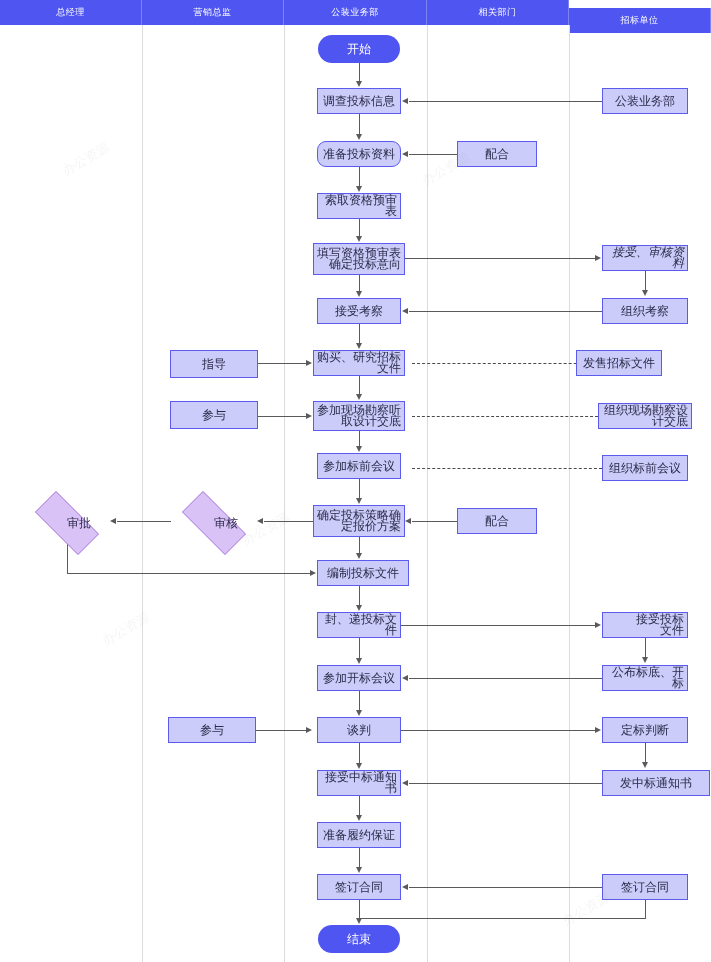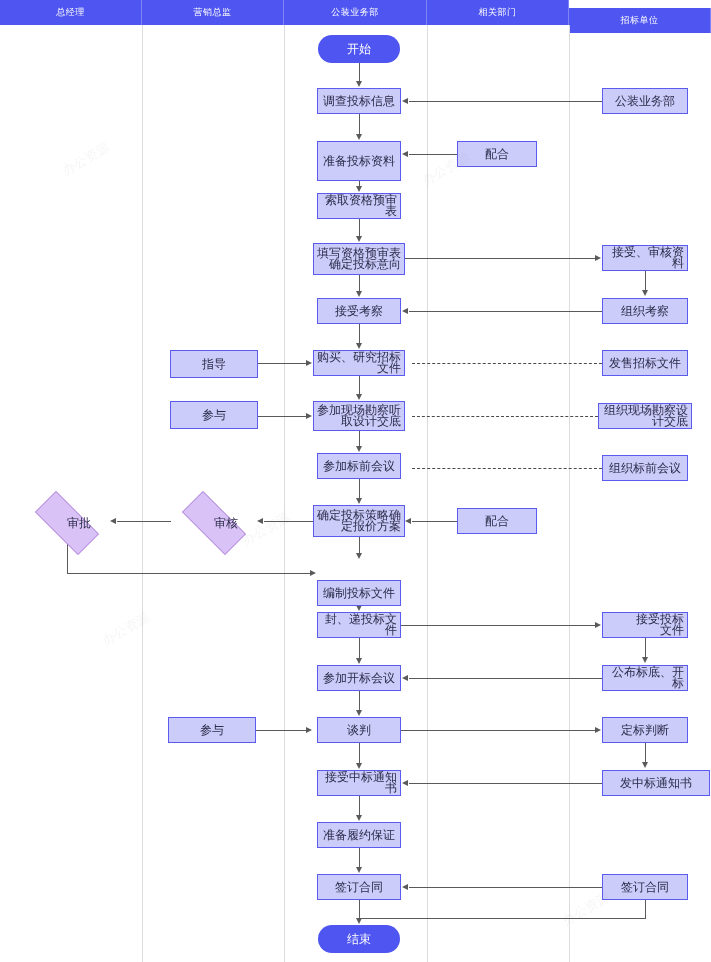--- a/index.html
+++ b/index.html
@@ -271,21 +271,21 @@
   <div class="ln v" style="left:67px;top:544px;height:29px;"></div>
   <div class="ln h" style="left:67px;top:573px;width:243px;"></div>
   <div class="arw right" style="left:310px;top:569.5px;"></div>
 
   <div class="node terminator" style="left:318px;top:35px;width:82px;height:28px;">
     <span>开始</span>
   </div>
   <div class="node process" style="left:317px;top:88px;width:84px;height:26px;">
     <span>调查投标信息</span>
   </div>
-  <div class="node process" style="left:317px;top:141px;width:84px;height:40px;">
+  <div class="node process" style="left:317px;top:141px;width:84px;height:26px;border-radius:9px;">
     <span>准备投标资料</span>
   </div>
   <div class="node process" style="left:317px;top:193px;width:84px;height:26px;">
     <span>索取资格预审表</span>
   </div>
   <div class="node process" style="left:313px;top:243px;width:92px;height:32px;">
     <span>填写资格预审表确定投标意向</span>
   </div>
   <div class="node process" style="left:317px;top:298px;width:84px;height:26px;">
     <span>接受考察</span>
@@ -295,21 +295,21 @@
   </div>
   <div class="node process" style="left:313px;top:401px;width:92px;height:30px;">
     <span>参加现场勘察听取设计交底</span>
   </div>
   <div class="node process" style="left:317px;top:453px;width:84px;height:26px;">
     <span>参加标前会议</span>
   </div>
   <div class="node process" style="left:313px;top:505px;width:92px;height:32px;">
     <span>确定投标策略确定报价方案</span>
   </div>
-  <div class="node process" style="left:317px;top:560px;width:84px;height:26px;margin-top:20px;">
+  <div class="node process" style="left:317px;top:560px;width:92px;height:26px;">
     <span>编制投标文件</span>
   </div>
   <div class="node process" style="left:317px;top:612px;width:84px;height:26px;">
     <span>封、递投标文件</span>
   </div>
   <div class="node process" style="left:317px;top:665px;width:84px;height:26px;">
     <span>参加开标会议</span>
   </div>
   <div class="node process" style="left:317px;top:717px;width:84px;height:26px;">
     <span>谈判</span>
@@ -349,27 +349,27 @@
   <div class="node process" style="left:457px;top:141px;width:80px;height:26px;">
     <span>配合</span>
   </div>
   <div class="node process" style="left:457px;top:508px;width:80px;height:26px;">
     <span>配合</span>
   </div>
 
   <div class="node process" style="left:602px;top:88px;width:86px;height:26px;">
     <span>公装业务部</span>
   </div>
-  <div class="node process" style="left:602px;top:245px;width:86px;height:26px;">
+  <div class="node process" style="left:602px;top:245px;width:86px;height:26px;font-style:italic;">
     <span>接受、审核资料</span>
   </div>
   <div class="node process" style="left:602px;top:298px;width:86px;height:26px;">
     <span>组织考察</span>
   </div>
-  <div class="node process" style="left:602px;top:350px;width:86px;height:26px;">
+  <div class="node process" style="left:576px;top:350px;width:86px;height:26px;">
     <span>发售招标文件</span>
   </div>
   <div class="node process" style="left:598px;top:403px;width:94px;height:26px;">
     <span>组织现场勘察设计交底</span>
   </div>
   <div class="node process" style="left:602px;top:455px;width:86px;height:26px;">
     <span>组织标前会议</span>
   </div>
   <div class="node process" style="left:602px;top:612px;width:86px;height:26px;padding-left:25px;">
     <span>接受投标文件</span>

